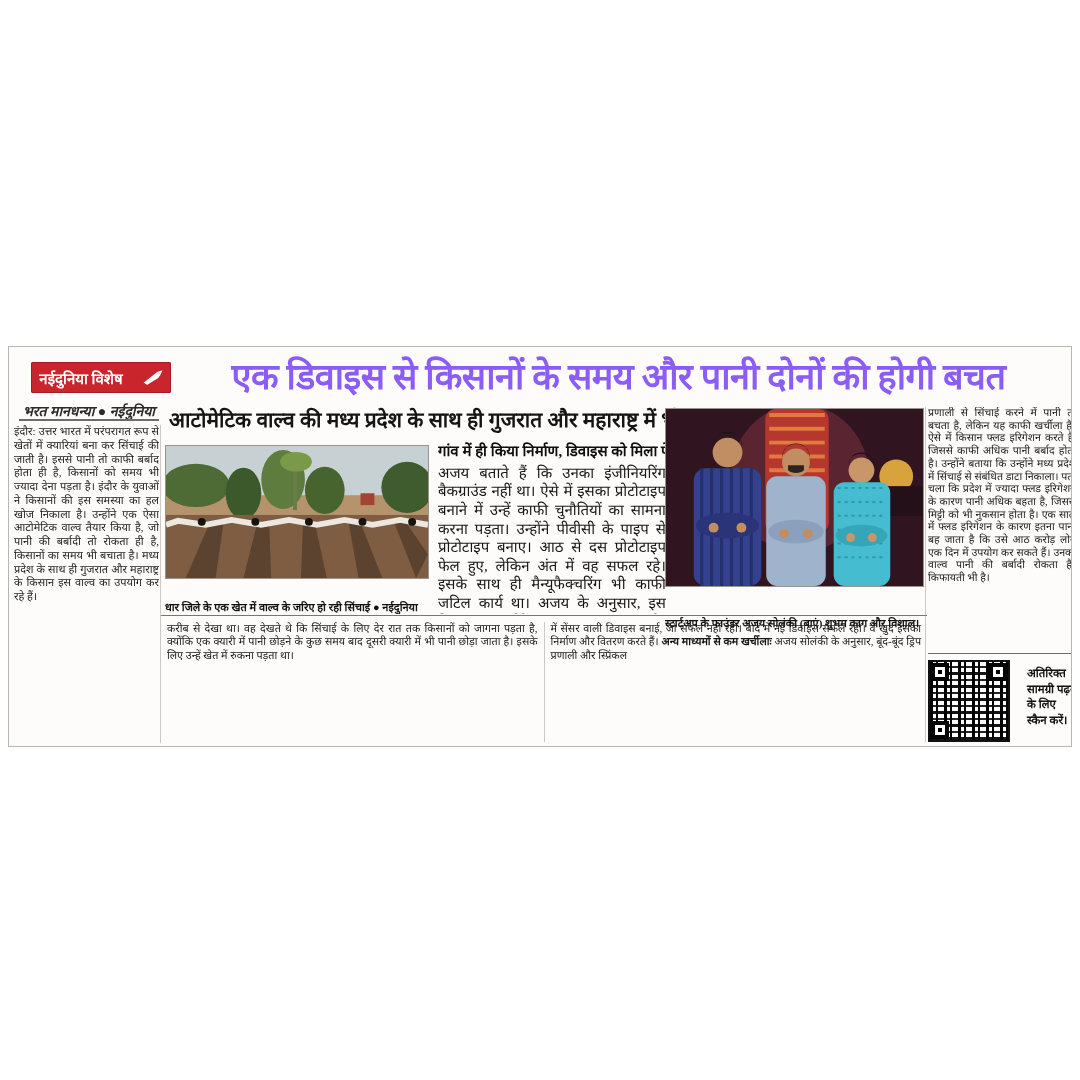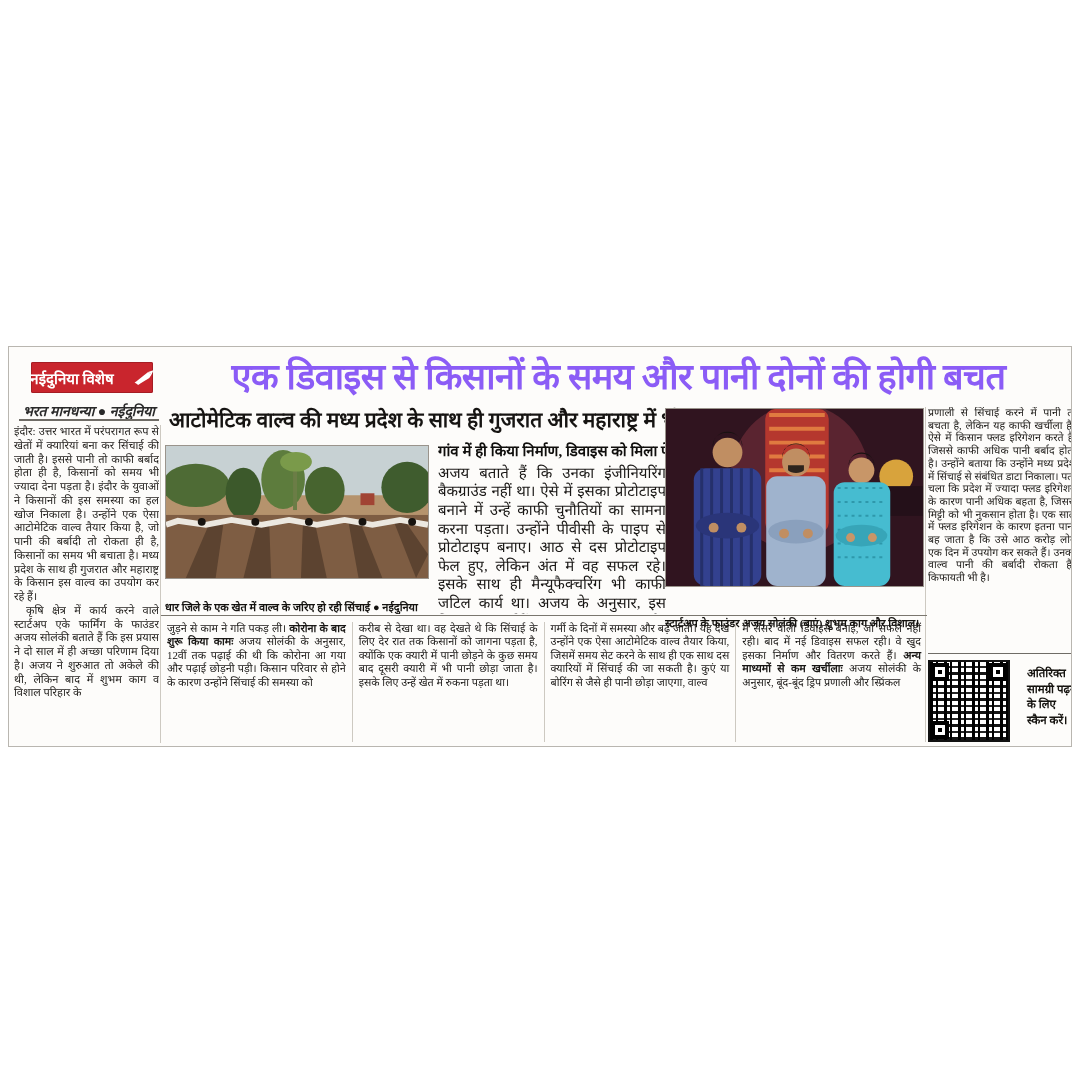--- a/index.html
+++ b/index.html
@@ -7,21 +7,21 @@
   .canvas { position:relative; width:1080px; height:1080px; background:#ffffff; overflow:hidden; }
 
   .clipping {
     position:absolute; left:8px; top:346px; width:1064px; height:401px;
     background:#fdfcfa; border:1px solid #b9b6b0; overflow:hidden;
     color:#191715;
   }
 
   
   .masthead-box{
-    position:absolute; left:22px; top:15px; width:122px; height:31px;
+    position:absolute; left:22px; top:15px; width:140px; height:31px;
     background:#c9252d; border-radius:2px; display:flex; align-items:center; justify-content:center; gap:20px;
     box-shadow:0 0 0 1px #a51d24 inset;
   }
   .masthead-label{ color:#ffffff; font-weight:bold; font-size:15px; white-space:nowrap; }
   .quill{ width:20px; height:18px; flex:0 0 auto; }
   .byline{ position:absolute; left:14px; top:54px; width:140px; font-size:14px; font-weight:bold; font-style:italic; color:#2a2a2a; white-space:nowrap; }
   .byline-rule{ position:absolute; left:10px; top:72px; width:140px; height:2px; background:#6f6c66; }
 
   
   .headline{
@@ -96,21 +96,20 @@
     <div class="byline-rule"></div>
 
     <div class="headline">एक डिवाइस से किसानों के समय और पानी दोनों की होगी बचत</div>
     <div class="subheadline">आटोमेटिक वाल्व की मध्य प्रदेश के साथ ही गुजरात और महाराष्ट्र में भी मांग</div>
 
     <div class="vrule" style="left:151px; top:78px; height:318px;"></div>
     <div class="vrule" style="left:916px; top:60px; height:335px;"></div>
 
     <div class="col1 bodytext">
       <p>इंदौर: उत्तर भारत में परंपरागत रूप से खेतों में क्यारियां बना कर सिंचाई की जाती है। इससे पानी तो काफी बर्बाद होता ही है, किसानों को समय भी ज्यादा देना पड़ता है। इंदौर के युवाओं ने किसानों की इस समस्या का हल खोज निकाला है। उन्होंने एक ऐसा आटोमेटिक वाल्व तैयार किया है, जो पानी की बर्बादी तो रोकता ही है, किसानों का समय भी बचाता है। मध्य प्रदेश के साथ ही गुजरात और महाराष्ट्र के किसान इस वाल्व का उपयोग कर रहे हैं।</p>
-      <p class="indent">कृषि क्षेत्र में कार्य करने वाले स्टार्टअप एके फार्मिंग के फाउंडर अजय सोलंकी बताते हैं कि इस प्रयास ने दो साल में ही अच्छा परिणाम दिया है। अजय ने शुरुआत तो अकेले की थी, लेकिन बाद में शुभम काग व विशाल परिहार के</p>
     </div>
 
     <div class="photo field-photo">
       <svg viewBox="0 0 264 134" width="262" height="132" preserveAspectRatio="none">
         <rect x="0" y="0" width="264" height="60" fill="#c7d1d3"></rect>
         <rect x="0" y="50" width="264" height="22" fill="#b5936d"></rect>
         <ellipse cx="30" cy="40" rx="34" ry="22" fill="#4e6b35"></ellipse>
         <ellipse cx="78" cy="48" rx="18" ry="26" fill="#3c592b"></ellipse>
         <ellipse cx="118" cy="34" rx="22" ry="30" fill="#5d7c3d"></ellipse>
         <rect x="128" y="10" width="4" height="55" fill="#6b7d46"></rect>
@@ -184,29 +183,21 @@
         <div class="finder tl"></div>
           <div class="finder tr"></div>
           <div class="finder bl"></div>
       </div>
       <div class="qr-note">अतिरिक्त सामग्री पढ़ने के लिए स्कैन करें।</div>
     </div>
 
     <div class="bottom-divider"></div>
     <div class="bottom-band">
       <div class="bcol">
-        <span>जुड़ने से काम ने गति पकड़ ली।</span>
-        <span class="runin">कोरोना के बाद शुरू किया कामः</span>
-        <span>अजय सोलंकी के अनुसार, 12वीं तक पढ़ाई की थी कि कोरोना आ गया और पढ़ाई छोड़नी पड़ी। किसान परिवार से होने के कारण उन्होंने सिंचाई की समस्या को</span>
-      </div>
-      <div class="bcol">
         <span>करीब से देखा था। वह देखते थे कि सिंचाई के लिए देर रात तक किसानों को जागना पड़ता है, क्योंकि एक क्यारी में पानी छोड़ने के कुछ समय बाद दूसरी क्यारी में भी पानी छोड़ा जाता है। इसके लिए उन्हें खेत में रुकना पड़ता था।</span>
-      </div>
-      <div class="bcol">
-        <span>गर्मी के दिनों में समस्या और बढ़ जाती। यह देख उन्होंने एक ऐसा आटोमेटिक वाल्व तैयार किया, जिसमें समय सेट करने के साथ ही एक साथ दस क्यारियों में सिंचाई की जा सकती है। कुएं या बोरिंग से जैसे ही पानी छोड़ा जाएगा, वाल्व</span>
       </div>
       <div class="bcol">
         <span>में सेंसर वाली डिवाइस बनाई, जो सफल नहीं रही। बाद में नई डिवाइस सफल रही। वे खुद इसका निर्माण और वितरण करते हैं।</span>
         <span class="runin">अन्य माध्यमों से कम खर्चीलाः</span>
         <span>अजय सोलंकी के अनुसार, बूंद-बूंद ड्रिप प्रणाली और स्प्रिंकल</span>
       </div>
     </div>
 
   </div>
 </div>

